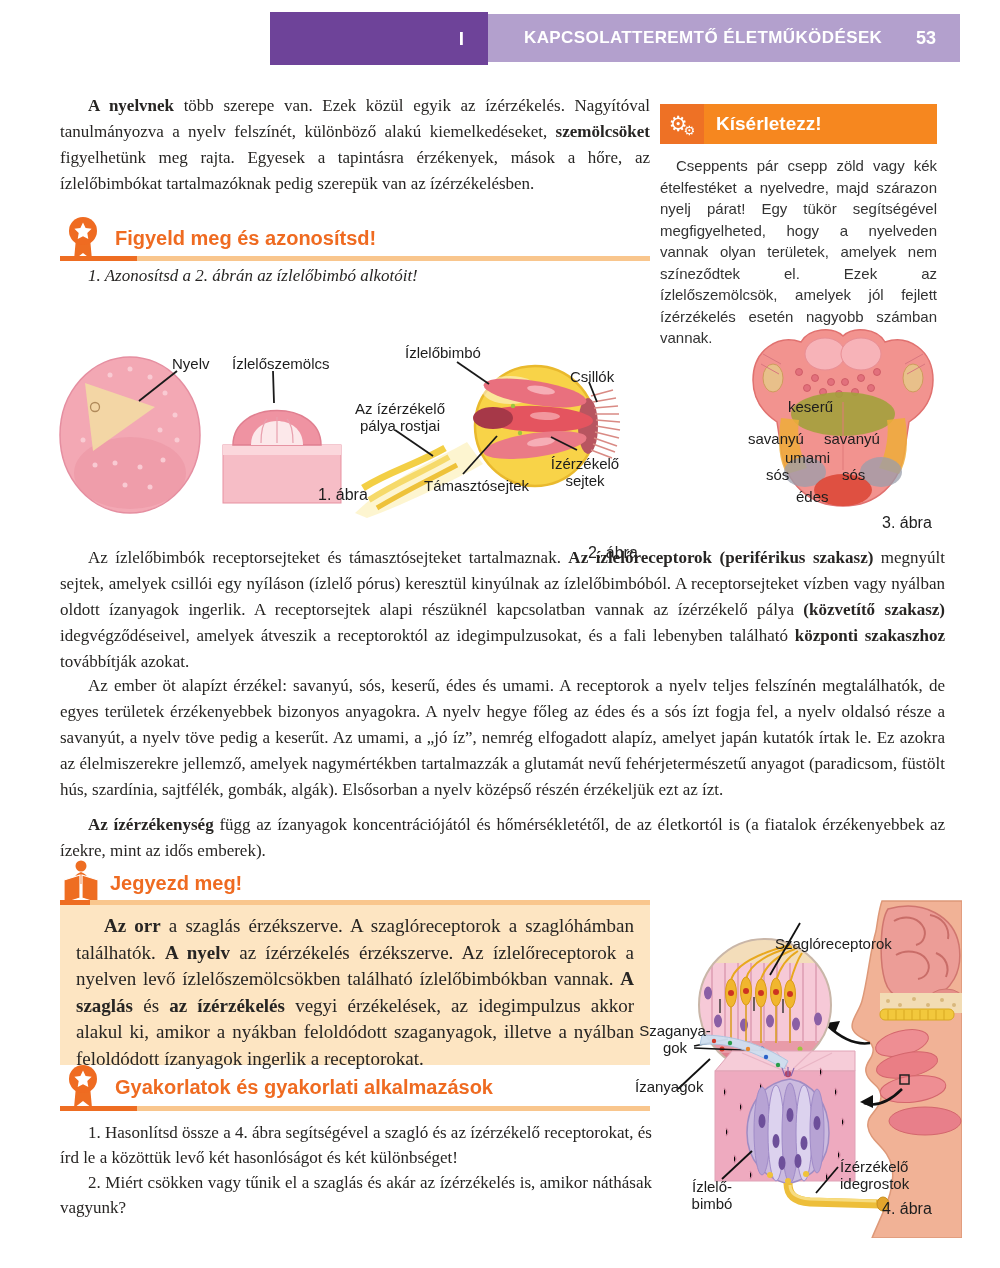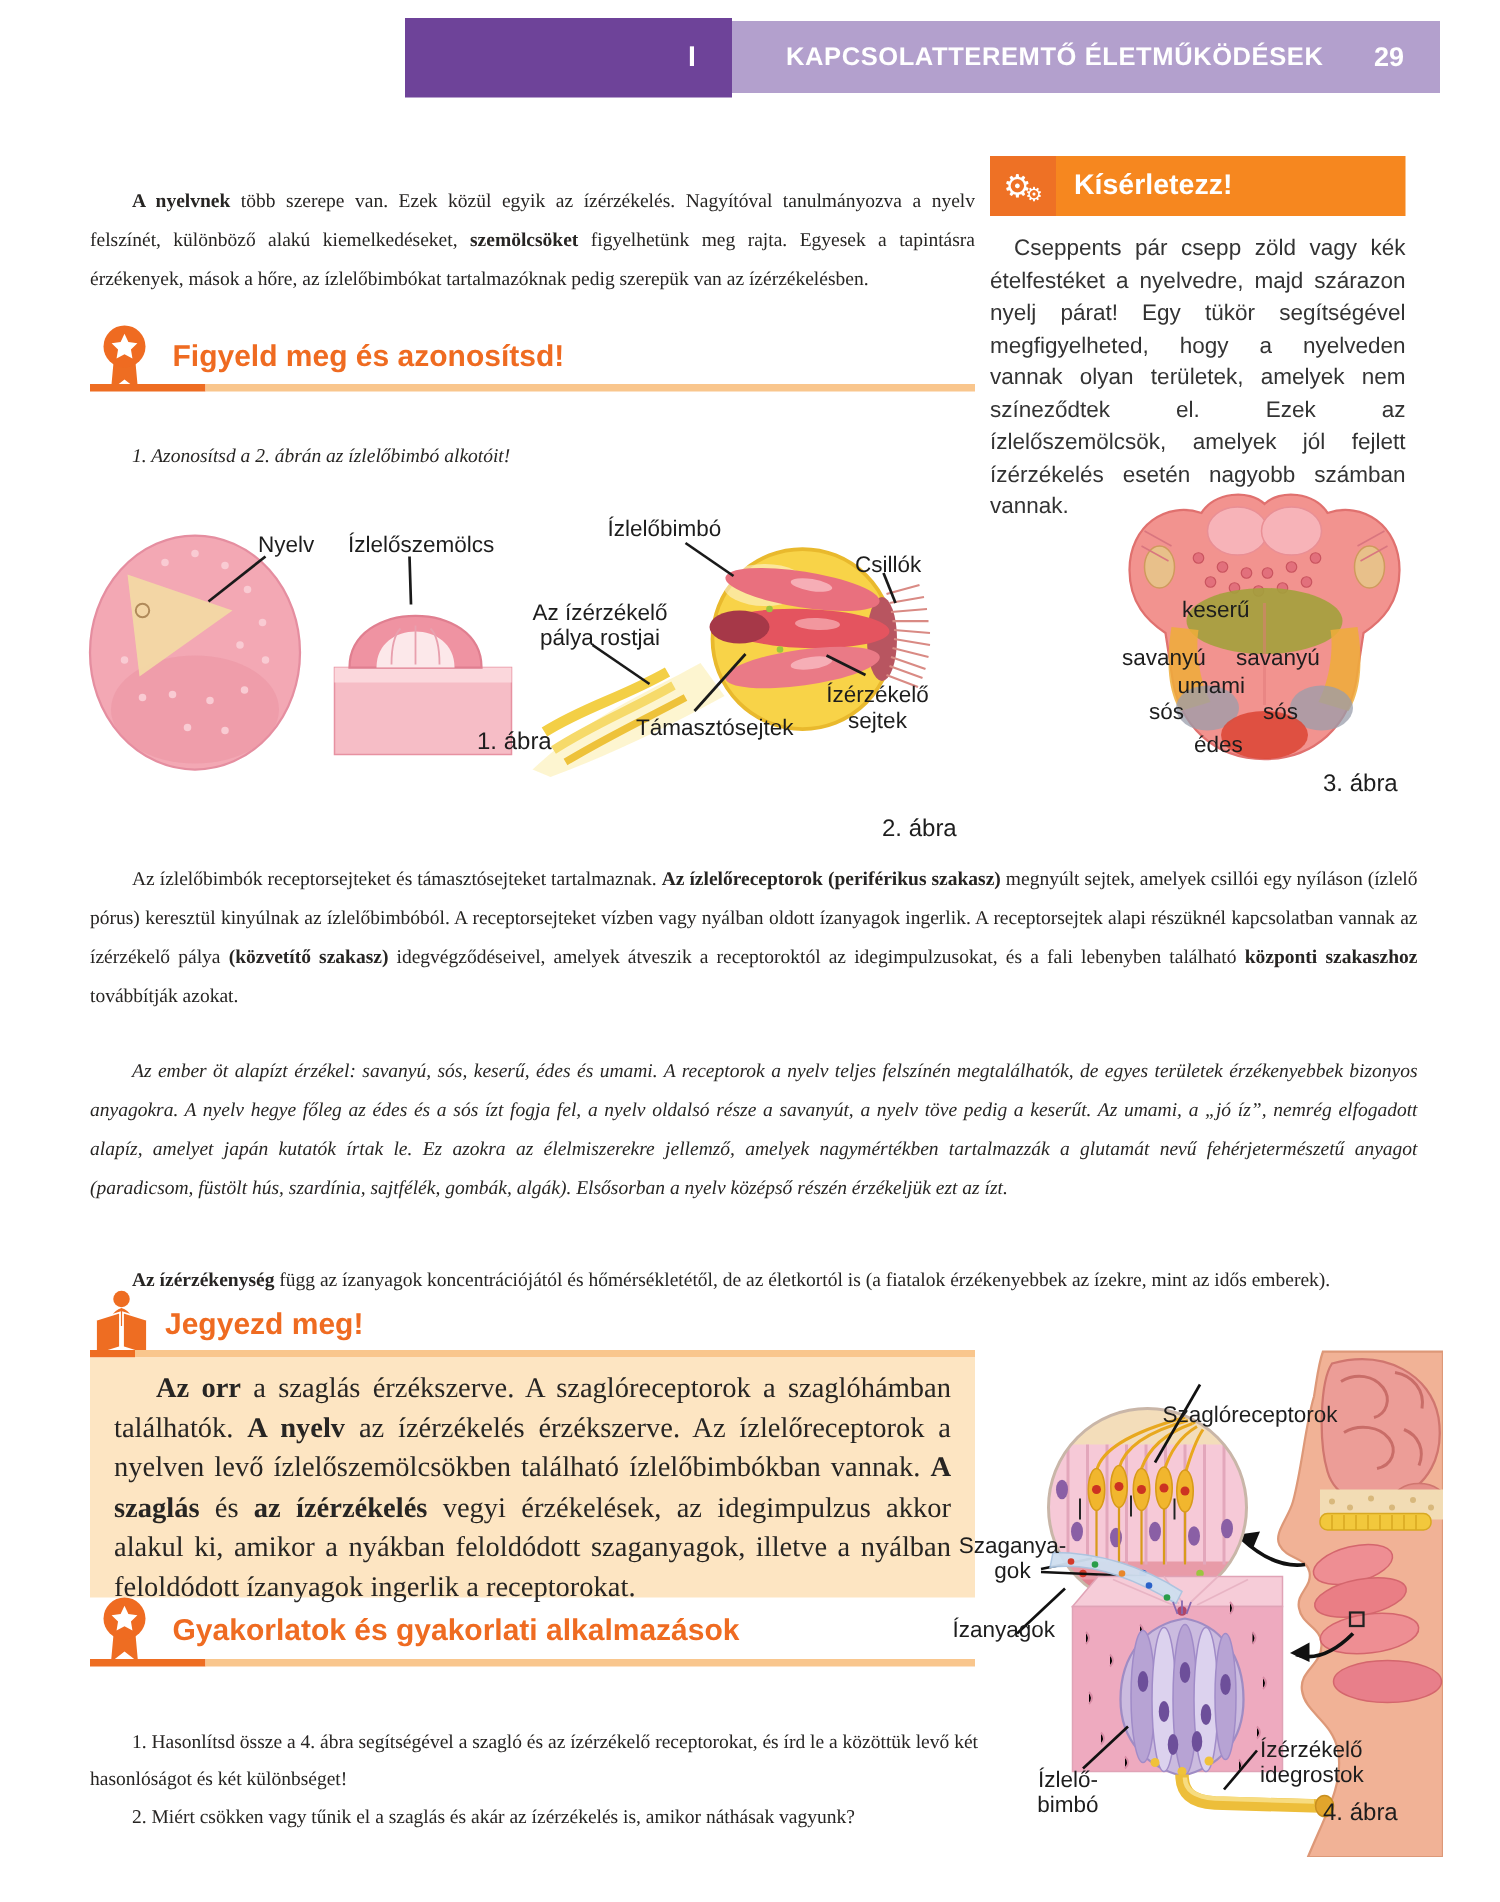--- a/index.html
+++ b/index.html
@@ -7,22 +7,22 @@
         font-family:"Liberation Serif",serif;}
   
   .hdr-dark{position:absolute;left:270px;top:12px;width:218px;height:53px;background:#6e4399;
             display:flex;align-items:center;justify-content:flex-end;padding-right:24px;box-sizing:border-box;}
   .hdr-light{position:absolute;left:488px;top:14px;width:472px;height:48px;background:#b3a0cd;
              display:flex;align-items:center;box-sizing:border-box;padding:0 24px;}
   .hdr-num{color:#fff;font:bold 19px "Liberation Sans",sans-serif;}
   .hdr-title{color:#fff;font:bold 17px "Liberation Sans",sans-serif;letter-spacing:.4px;flex:1;margin-left:12px;}
   .hdr-page{color:#fff;font:bold 18px "Liberation Sans",sans-serif;}
   
-  .serif{position:absolute;font-family:"Liberation Serif",serif;font-size:13px;line-height:26px;
-         color:#272523;text-align:justify;margin-top:28px;}
+  .serif{position:absolute;font-family:"Liberation Serif",serif;font-size:17px;line-height:26px;
+         color:#272523;text-align:justify;}
   .serif p{margin:0;text-indent:28px;}
   .italic p{font-style:italic;}
   
   .sec-title{position:absolute;font:bold 20px "Liberation Sans",sans-serif;color:#ef6b21;}
   .rule-dark{position:absolute;height:5px;background:#ee6d22;}
   .rule-light{position:absolute;height:5px;background:#f9c68d;}
   
   .exp-bar{position:absolute;left:660px;top:104px;width:277px;height:40px;background:#f6871f;
            display:flex;align-items:center;}
   .exp-icon{width:44px;height:40px;background:#ee7125;color:#fff;display:flex;align-items:center;
@@ -47,21 +47,21 @@
 </head>
 <body>
 
 <div id="page">
 
   <div class="hdr-dark">
     <span class="hdr-num">I</span>
   </div>
   <div class="hdr-light">
     <span class="hdr-title">KAPCSOLATTEREMTŐ ÉLETMŰKÖDÉSEK</span>
-    <span class="hdr-page">29</span>
+    <span class="hdr-page">53</span>
   </div>
 
   <div class="serif" style="left:60px;top:93px;width:590px;">
     <p><b>A nyelvnek</b><span> több szerepe van. Ezek közül egyik az ízérzékelés. Nagyítóval tanulmányozva a nyelv felszínét, különböző alakú kiemelkedéseket, </span><b>szemölcsöket</b><span> figyelhetünk meg rajta. Egyesek a tapintásra érzékenyek, mások a hőre, az ízlelőbimbókat tartalmazóknak pedig szerepük van az ízérzékelésben.</span></p>
   </div>
 
   <div class="exp-bar">
     <span class="exp-icon">
         <span class="g1">⚙</span>
         <span class="g2">⚙</span>
@@ -207,21 +207,21 @@
   <div class="figlabel" style="left:824px;top:430px;">savanyú</div>
   <div class="figlabel" style="left:785px;top:449px;">umami</div>
   <div class="figlabel" style="left:766px;top:466px;">sós</div>
   <div class="figlabel" style="left:842px;top:466px;">sós</div>
   <div class="figlabel" style="left:796px;top:488px;">édes</div>
   <div class="figcap" style="left:882px;top:514px;">3. ábra</div>
 
   <div class="serif" style="left:60px;top:545px;width:885px;">
     <p><span>Az ízlelőbimbók receptorsejteket és támasztósejteket tartalmaznak. </span><b>Az ízlelőreceptorok (periférikus szakasz)</b><span>  megnyúlt sejtek, amelyek csillói egy nyíláson (ízlelő pórus) keresztül kinyúlnak az ízlelőbimbóból. A receptorsejteket vízben vagy nyálban oldott ízanyagok ingerlik. A receptorsejtek alapi részüknél kapcsolatban vannak az ízérzékelő pálya </span><b>(közvetítő szakasz)</b><span> idegvégződéseivel, amelyek átveszik a receptoroktól az idegimpulzusokat, és a fali lebenyben található </span><b>központi szakaszhoz</b><span> továbbítják azokat.</span></p>
   </div>
-  <div class="serif" style="left:60px;top:673px;width:885px;font-style:italic;">
+  <div class="serif" style="left:60px;top:673px;width:885px;">
     <p><span>Az ember öt alapízt érzékel: savanyú, sós, keserű, édes és umami. A receptorok a nyelv teljes felszínén megtalálhatók, de egyes területek érzékenyebbek bizonyos anyagokra. A nyelv hegye főleg az édes és a sós ízt fogja fel, a nyelv oldalsó része a savanyút, a nyelv töve pedig a keserűt. Az umami, a „jó íz”, nemrég elfogadott alapíz, amelyet japán kutatók írtak le. Ez azokra az élelmiszerekre jellemző, amelyek nagymértékben tartalmazzák a glutamát nevű fehérjetermészetű anyagot (paradicsom, füstölt hús, szardínia, sajtfélék, gombák, algák). Elsősorban a nyelv középső részén érzékeljük ezt az ízt.</span></p>
   </div>
   <div class="serif" style="left:60px;top:812px;width:885px;">
     <p><b>Az ízérzékenység</b><span> függ az ízanyagok koncentrációjától és hőmérsékletétől, de az életkortól is (a fiatalok érzékenyebbek az ízekre, mint az idős emberek).</span></p>
   </div>
 
   <svg style="left:60px;top:860px;" width="42" height="44" viewBox="0 0 42 44">
     <circle cx="21" cy="6" r="5.5" fill="#ee6d22"></circle>
     <path d="M21,12 C15,14 13,19 13,24 L29,24 C29,19 27,14 21,12 Z" fill="#ee6d22"></path>
     <path d="M4,20 L20,15 L20,38 L4,43 Z" fill="#ee6d22" stroke="#ffffff" stroke-width="1.2"></path>

